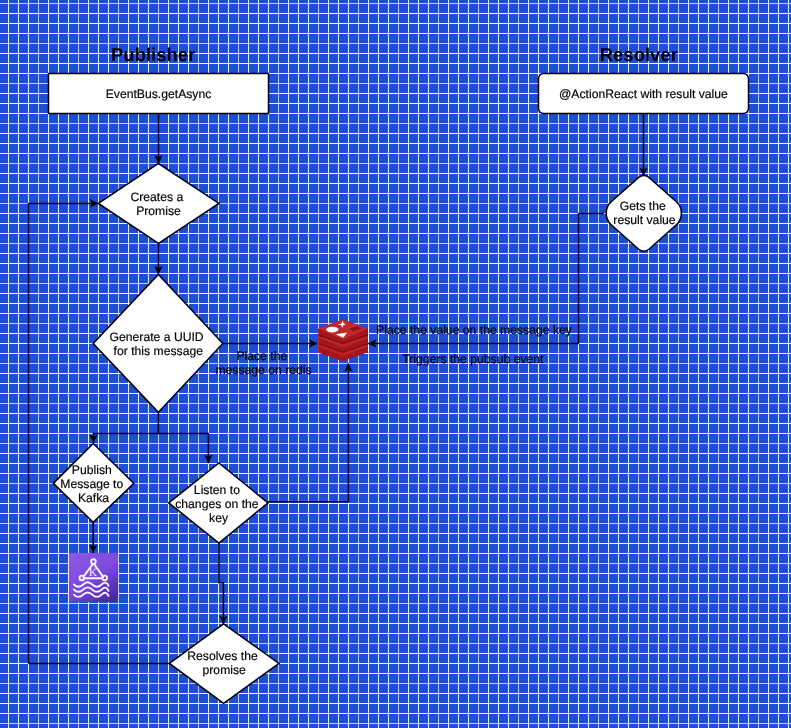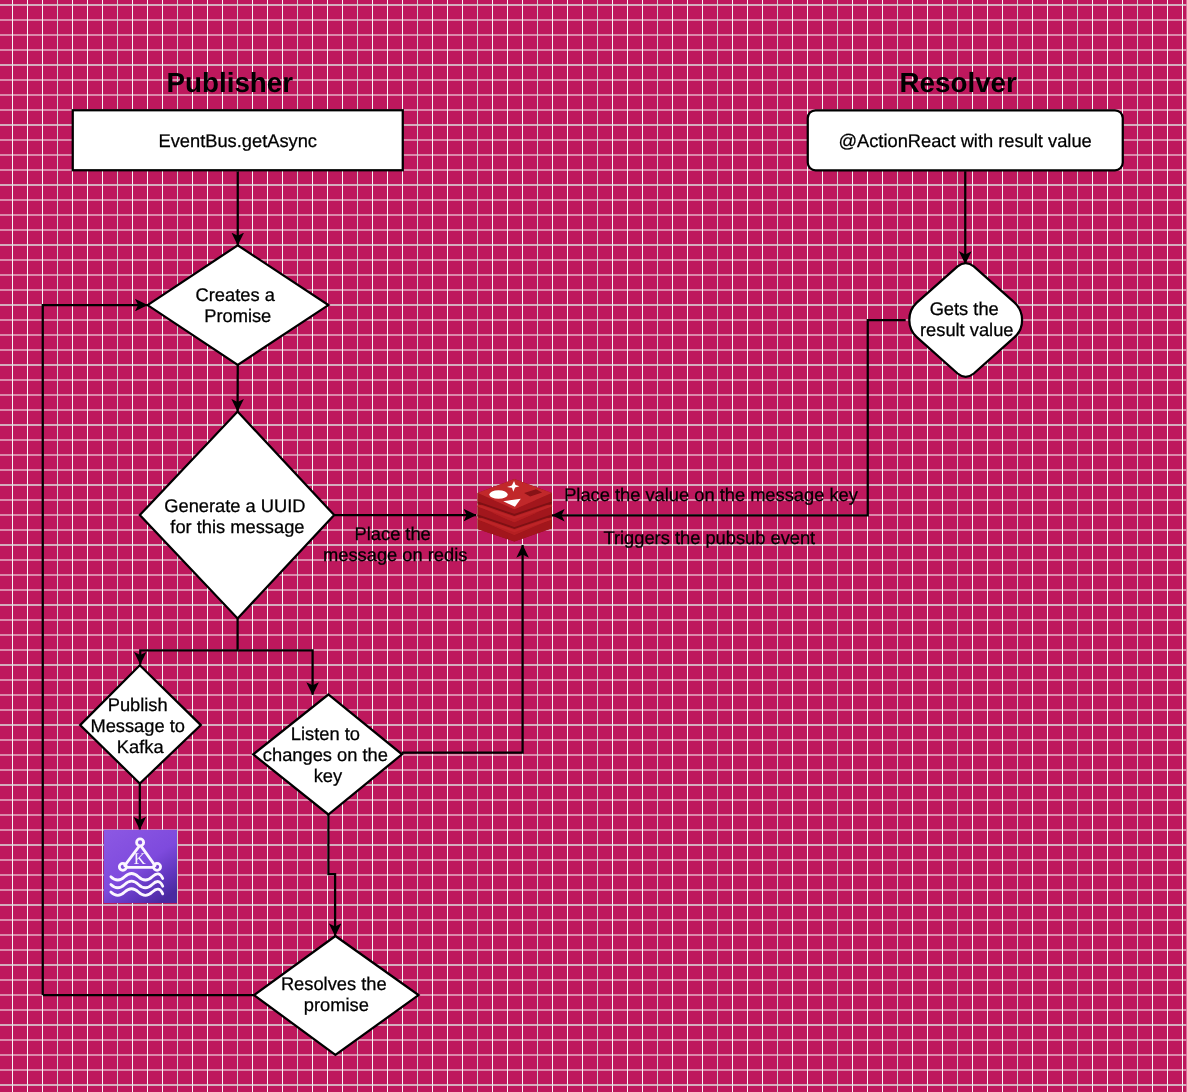--- a/index.html
+++ b/index.html
@@ -1,19 +1,19 @@
 <!DOCTYPE html>
 <html><head>
 <meta charset="utf-8">
 <title>Flow</title>
 <style>
   html,body{margin:0;padding:0;}
   body{width:791px;height:728px;background:#ffffff;font-family:"Liberation Sans",sans-serif;overflow:hidden;
     -webkit-font-smoothing:antialiased;text-rendering:geometricPrecision;}
-  #canvas{position:relative;width:791px;height:728px;background:#be185d;}
+  #canvas{position:relative;width:791px;height:728px;background:#1d4ed8;}
   .grid{position:absolute;left:0;top:0;width:791px;height:728px;
     background-image:
       linear-gradient(to right, #cfcfcf 1px, transparent 1px),
       linear-gradient(to bottom, #cfcfcf 1px, transparent 1px),
       linear-gradient(to right, #f7f7f7 1px, transparent 1px),
       linear-gradient(to bottom, #f7f7f7 1px, transparent 1px);
     background-size: 40px 40px, 40px 40px, 10px 10px, 10px 10px;
     background-position: 38px 3px, 38px 3px, 8px 3px, 8px 3px;
   }
   svg.diagram{position:absolute;left:0;top:0;}

